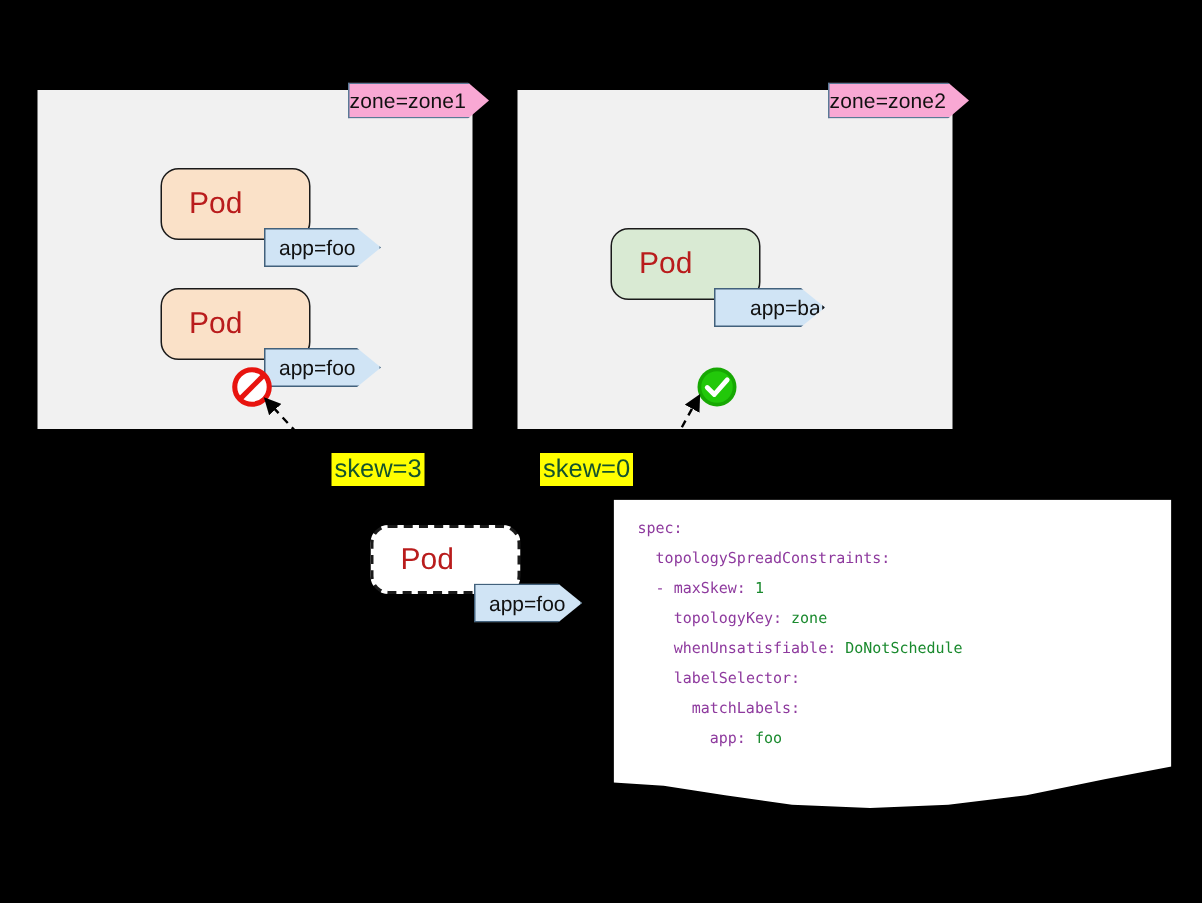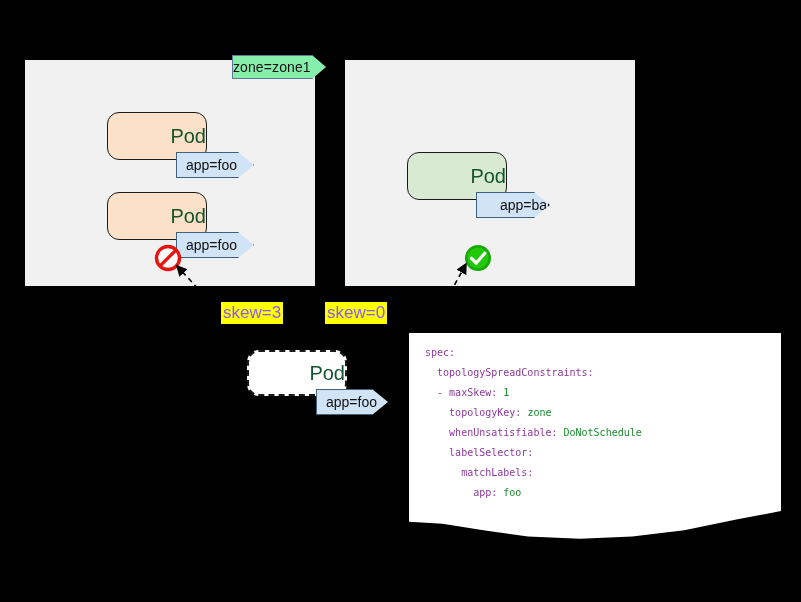--- a/index.html
+++ b/index.html
@@ -22,21 +22,21 @@
     background: #f1f1f1;
     box-sizing: border-box;
   }
   #zone1-box { left: 25px;  top: 60px; width: 290px; height: 226px; }
   #zone2-box { left: 345px; top: 60px; width: 290px; height: 226px; }
 
   
   .zone-tag {
     position: absolute;
     height: 24px;
-    background: #86efac;
+    background: #f9a8d4;
     border: 1px solid #5a7a96;
     box-sizing: border-box;
     display: flex;
     align-items: center;
     padding-left: 0;
     font-size: 14px;
     color: #111;
     letter-spacing: 0.1px;
     clip-path: polygon(0 0, calc(100% - 14px) 0, 100% 50%, calc(100% - 14px) 100%, 0 100%);
     border-right: none;
@@ -47,22 +47,21 @@
   
   .pod {
     position: absolute;
     box-sizing: border-box;
     border: 1.6px solid #1a1a1a;
     border-radius: 12px;
     display: flex;
     align-items: center;
     padding-left: 18px;
     font-size: 20px;
-    color: #14532d;
-    justify-content: flex-end;
+    color: #b91c1c;
   }
   .pod.orange { background: #fae1c8; }
   .pod.green  { background: #d9ead3; }
   .pod.pending {
     background: #ffffff;
     border-style: dashed;
     border-width: 2px;
   }
   #pod-z1-a { left: 107px; top: 112px; width: 100px; height: 48px; }
   #pod-z1-b { left: 107px; top: 192px; width: 100px; height: 48px; }
@@ -105,27 +104,27 @@
     top: 0;
     width: 801px;
     height: 602px;
     pointer-events: none;
   }
 
   
   .skew-label {
     position: absolute;
     background: #ffff00;
-    color: #8b5cf6;
+    color: #14532d;
     font-size: 17px;
     padding: 1px 2px;
     white-space: nowrap;
   }
   #skew-left  { left: 221px; top: 302px; }
-  #skew-right { left: 325px; top: 302px; }
+  #skew-right { left: 360px; top: 302px; }
 
   
   #yaml-note {
     position: absolute;
     left: 409px;
     top: 333px;
     width: 372px;
     height: 212px;
   }
   #yaml-note .paper {
@@ -173,20 +172,21 @@
 
   <div class="status-icon" id="icon-deny">
     <svg width="30" height="30" viewBox="0 0 30 30">
       <circle cx="15" cy="15" r="11.5" fill="#ffffff" stroke="#e8140f" stroke-width="3.4"></circle>
       <line x1="7.1" y1="22.9" x2="22.9" y2="7.1" stroke="#e8140f" stroke-width="3.4"></line>
     </svg>
   </div>
 
   <div class="zone-box" id="zone2-box"></div>
 
+  <div class="zone-tag" id="zone2-tag">zone=zone2</div>
 
   <div class="pod green" id="pod-z2-a">
     <span>Pod</span>
   </div>
   <div class="label-tag" id="tag-z2-a">app=bar</div>
 
   <div class="status-icon" id="icon-allow">
     <svg width="30" height="30" viewBox="0 0 30 30">
       <circle cx="15" cy="15" r="13" fill="#17a803"></circle>
       <circle cx="15" cy="15" r="10.5" fill="#22c80a"></circle>

